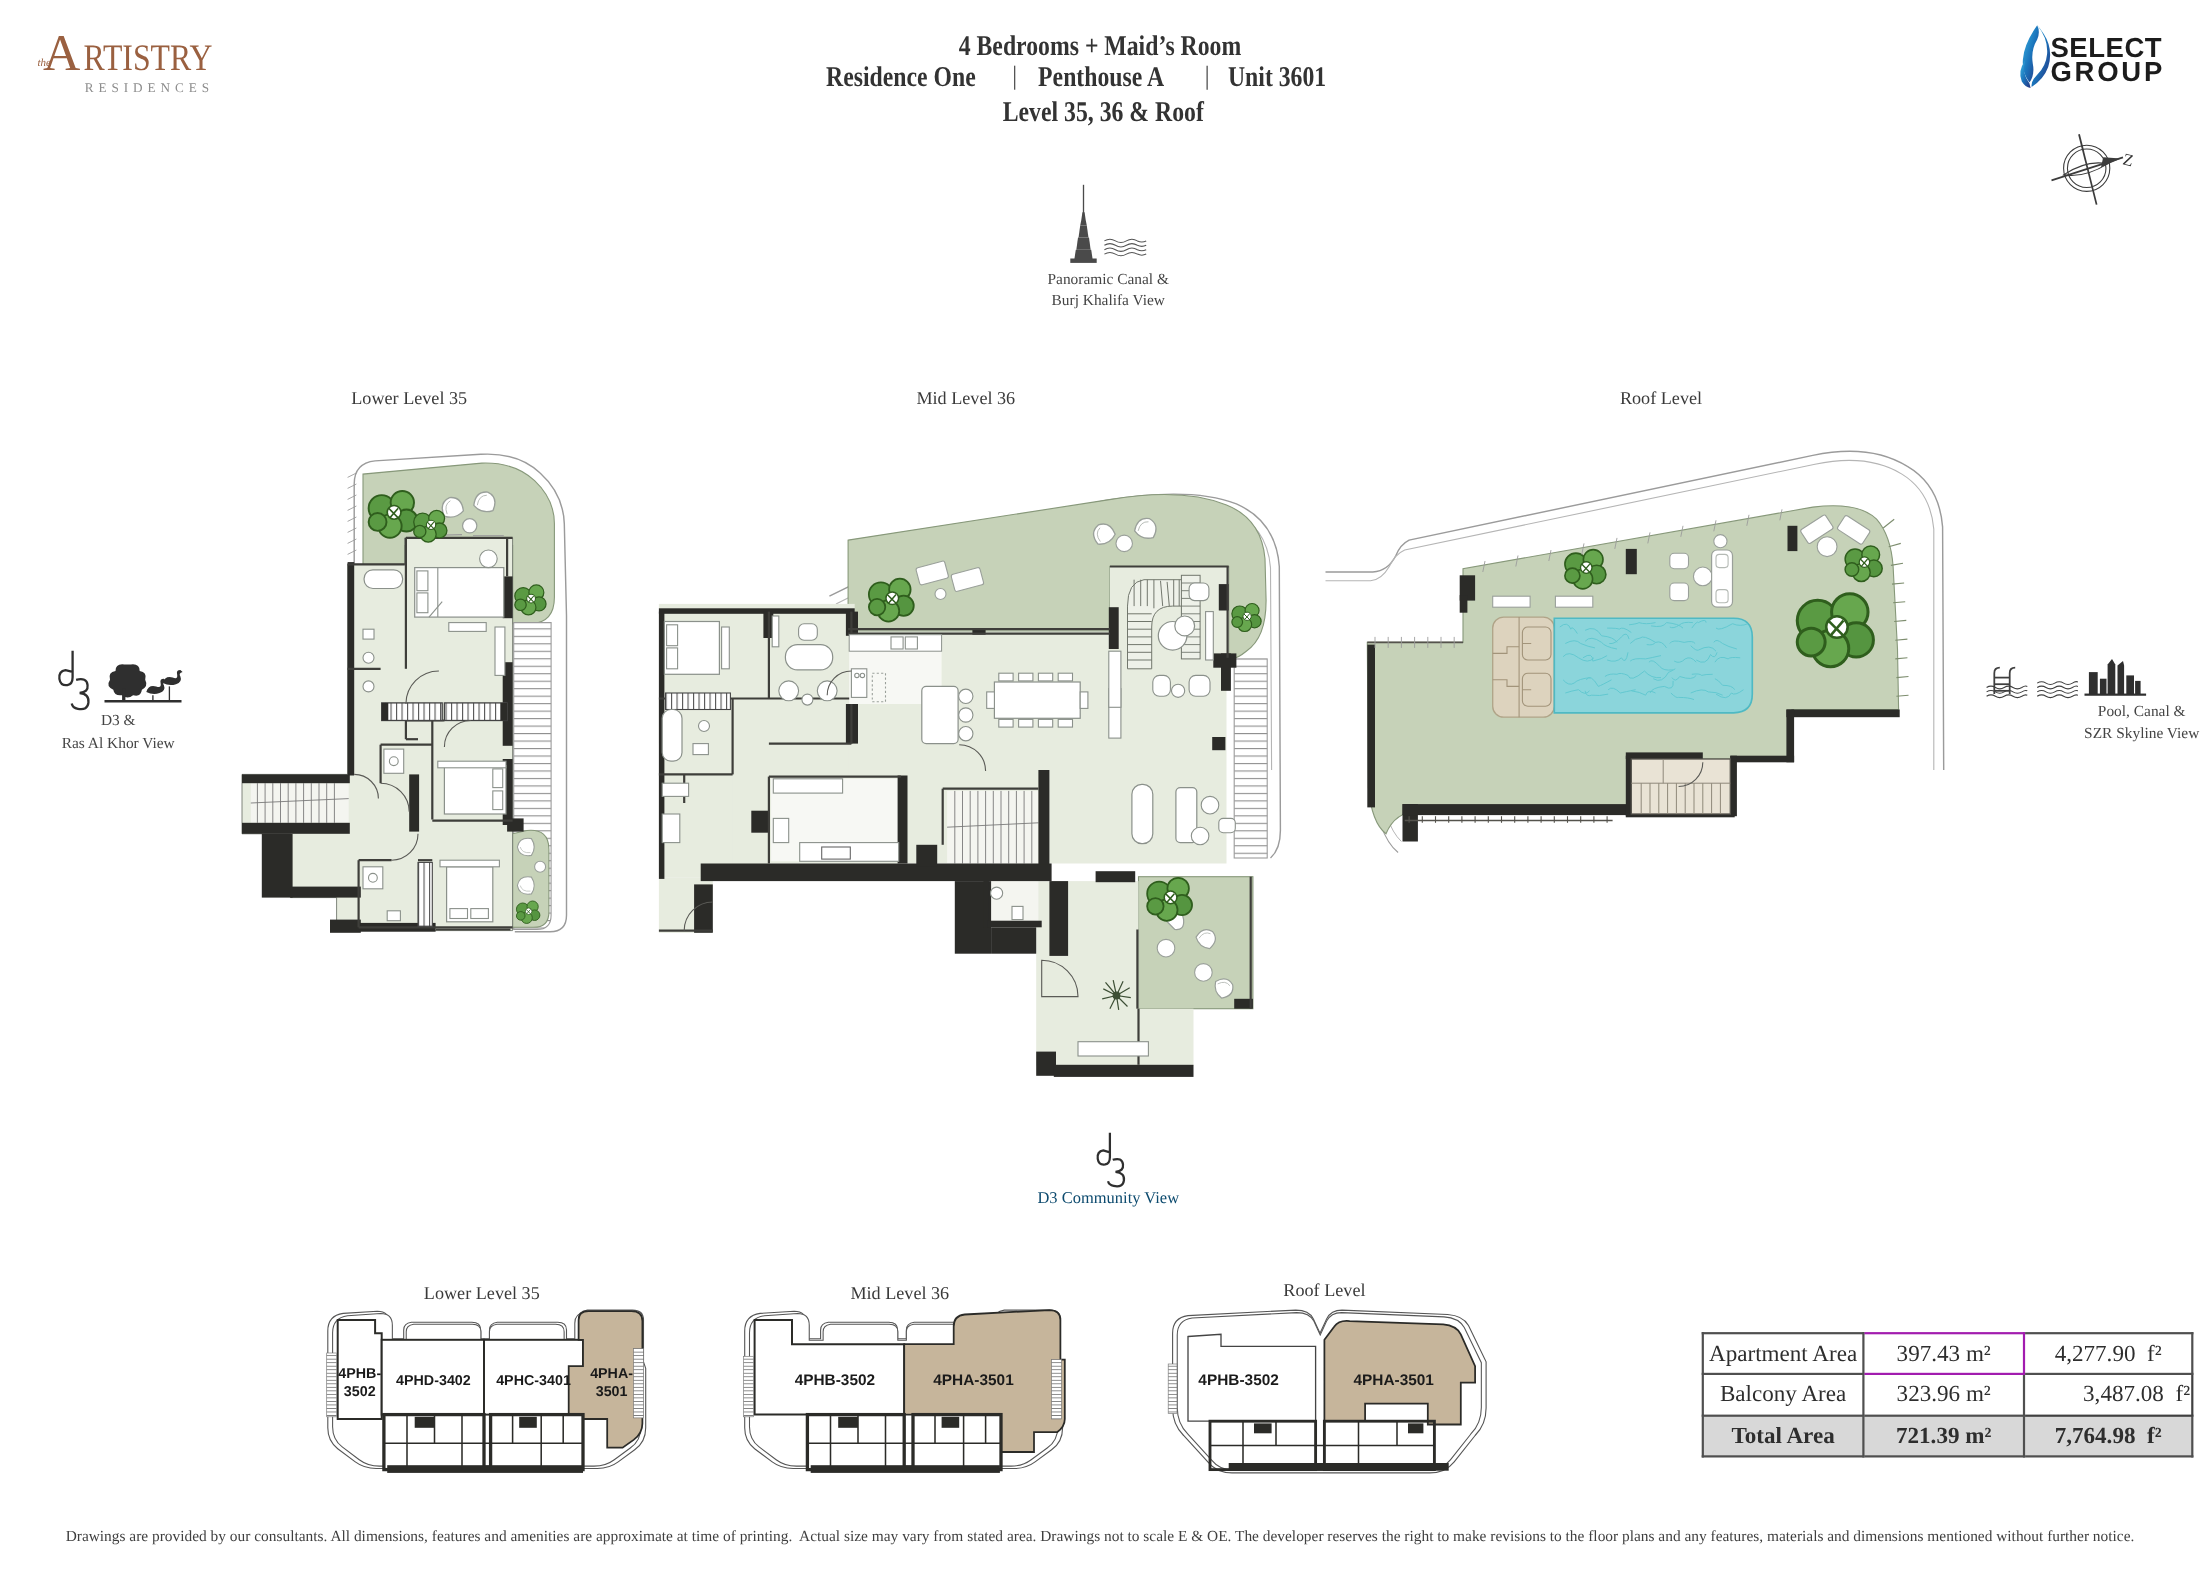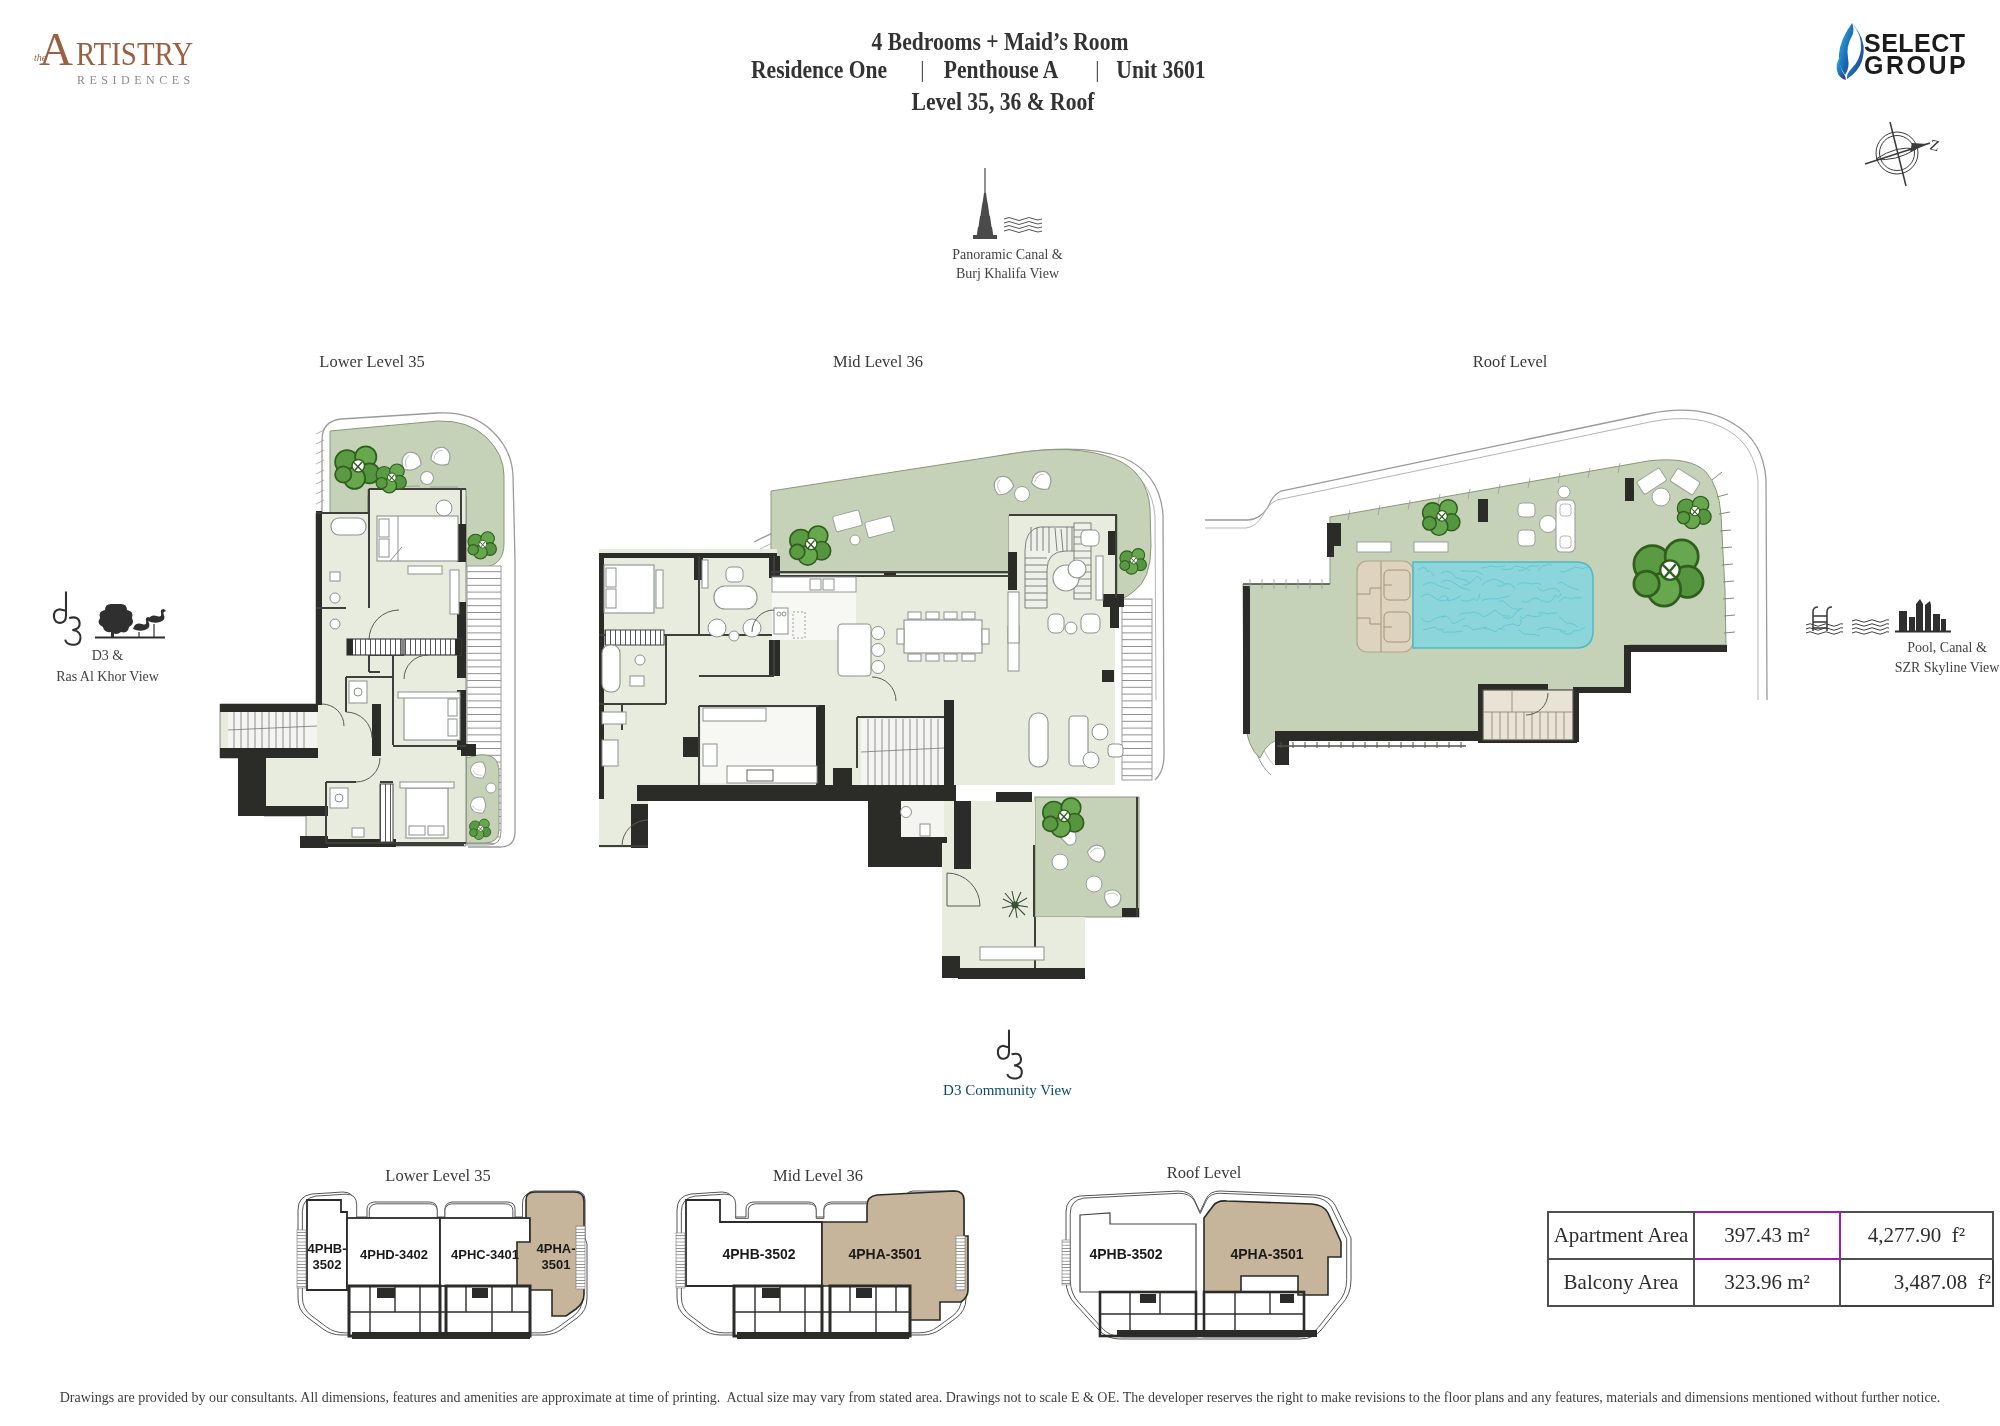--- a/index.html
+++ b/index.html
@@ -33,31 +33,36 @@
 
 <div class="abs ctr" style="left:252px;top:352px;width:240px;font-size:16.5px;color:#3a3a3a">Lower Level 35</div>
 <div class="abs ctr" style="left:758px;top:352px;width:240px;font-size:16.5px;color:#3a3a3a">Mid Level 36</div>
 <div class="abs ctr" style="left:1390px;top:352px;width:240px;font-size:16.5px;color:#3a3a3a">Roof Level</div>
 
 <div class="abs ctr" style="left:318px;top:1166px;width:240px;font-size:16.5px;color:#3a3a3a">Lower Level 35</div>
 <div class="abs ctr" style="left:698px;top:1166px;width:240px;font-size:16.5px;color:#3a3a3a">Mid Level 36</div>
 <div class="abs ctr" style="left:1084px;top:1163px;width:240px;font-size:16.5px;color:#3a3a3a">Roof Level</div>
 
 <div class="abs" style="left:1547px;top:1211px;width:447px;height:126px">
-<table style="width:447px;height:96px;border-collapse:collapse;font-family:'Liberation Serif',serif;font-size:21px;color:#2e2e2e">
+<table style="width:447px;height:114px;border-collapse:collapse;font-family:'Liberation Serif',serif;font-size:21px;color:#2e2e2e">
 <tbody>
         <tr>
  <td style="border:2px solid #4f4f4f;width:142px;text-align:center">Apartment Area</td>
  <td style="border:2px solid #a21caf;width:142px;text-align:center">397.43 m²</td>
  <td style="border:2px solid #4f4f4f;text-align:center">4,277.90&nbsp;&nbsp;f²</td>
 </tr>
 <tr>
  <td style="border:2px solid #4f4f4f;text-align:center">Balcony Area</td>
  <td style="border:2px solid #4f4f4f;text-align:center">323.96 m²</td>
  <td style="border:2px solid #404040;text-align:right">3,487.08&nbsp;&nbsp;f²</td>
+</tr>
+<tr style="background:#d8d8d8;font-weight:bold">
+ <td style="border:2px solid #4f4f4f;text-align:center">Total Area</td>
+ <td style="border:2px solid #4f4f4f;text-align:center">721.39 m²</td>
+ <td style="border:2px solid #4f4f4f;text-align:center">7,764.98&nbsp;&nbsp;f²</td>
 </tr>
 </tbody>
     </table>
 </div>
 
 <div class="abs ctr" style="left:0px;top:1390px;width:2000px;font-size:14px;color:#3f3f3f;white-space:nowrap">Drawings are provided by our consultants. All dimensions, features and amenities are approximate at time of printing.&nbsp; Actual size may vary from stated area. Drawings not to scale E &amp; OE. The developer reserves the right to make revisions to the floor plans and any features, materials and dimensions mentioned without further notice.</div>
 <svg class="abs" style="left:0;top:0" width="2000" height="1426" viewBox="0 0 2000 1426">
 <defs>
 <linearGradient id="flame" x1="0" y1="0" x2="1" y2="1">
  <stop offset="0" stop-color="#3db7e4"></stop>

